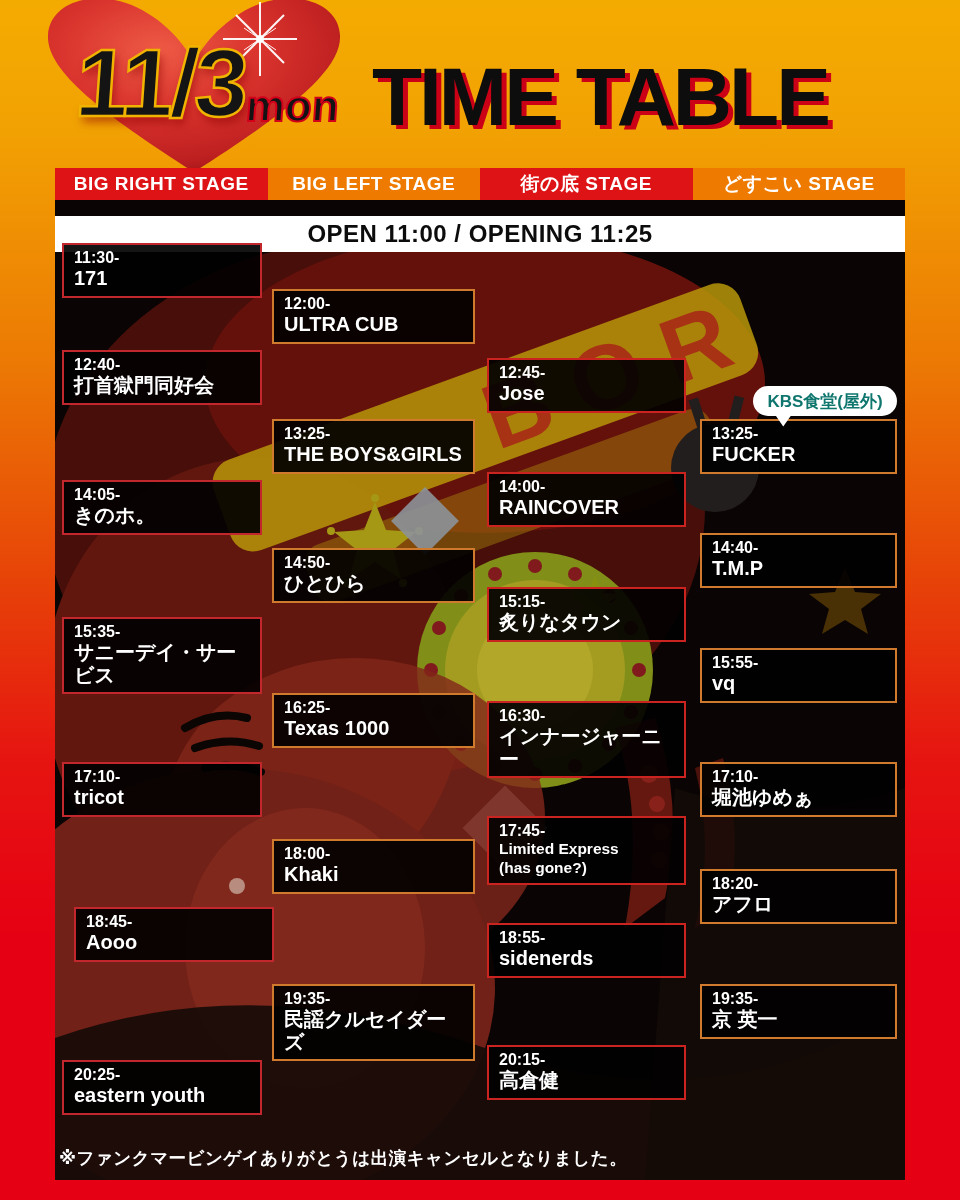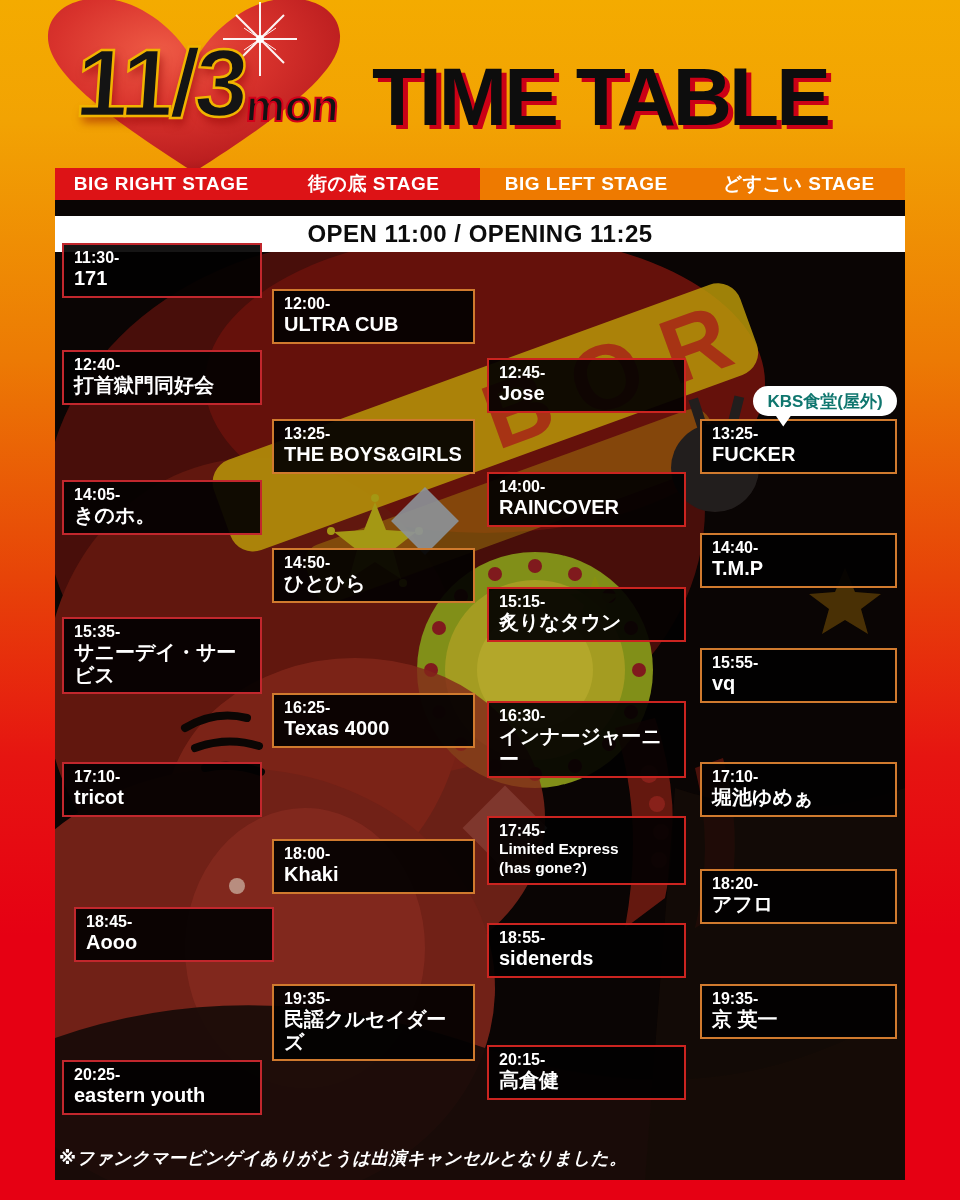--- a/index.html
+++ b/index.html
@@ -74,21 +74,21 @@
     background:#ffffff; border-radius:15px; display:flex; align-items:center; justify-content:center;
     color:#0f766e; font-weight:bold; font-size:17px; white-space:nowrap;
   }
   .bubble::after {
     content:""; position:absolute; left:24px; bottom:-6px; width:13px; height:13px;
     background:#ffffff; transform:rotate(55deg) skewX(20deg);
   }
 
   .note {
     position:absolute; left:4px; top:978px; z-index:3;
-    color:#ffffff; font-weight:bold; font-size:17.5px; letter-spacing:.5px; white-space:nowrap;font-style:italic;
+    color:#ffffff; font-weight:bold; font-size:17.5px; letter-spacing:.5px; white-space:nowrap;
   }
 </style>
 </head>
 <body>
 
 <div class="masthead">
   <svg class="heart-svg" width="312" height="188" viewBox="0 0 312 188">
     <defs>
       <radialGradient id="heartGrad" cx="38%" cy="30%" r="80%">
         <stop offset="0%" stop-color="#ee5a45"></stop>
@@ -191,22 +191,22 @@
       <path d="M560 560 q 30 90 10 200 l 40 -30 q 20 -90 -10 -180 Z" fill="#a12618" opacity="0.65"></path>
       <path d="M640 600 q 20 80 0 160 l 34 -20 q 14 -80 -6 -150 Z" fill="#8e1f12" opacity="0.55"></path>
 
       <path d="M0 870 Q 200 800 430 880 T 850 840 L 850 1012 L 0 1012 Z" fill="#1c0e09" opacity="0.95"></path>
       <path d="M620 620 q 120 40 230 0 l 0 392 l -260 0 Z" fill="#170c08" opacity="0.8"></path>
     </g>
   </svg>
 
   <div class="stage-row">
     <div class="stage-cell stage-red">BIG RIGHT STAGE</div>
+    <div class="stage-cell stage-orange">BIG LEFT STAGE</div>
     <div class="stage-cell stage-red">街の底 STAGE</div>
-    <div class="stage-cell stage-orange">BIG LEFT STAGE</div>
     <div class="stage-cell stage-orange">どすこい STAGE</div>
   </div>
 
   <div class="open-bar">OPEN 11:00 / OPENING 11:25</div>
 
   <div class="grid">
       <div class="slot c1" style="top: 75px;">
         <span class="t">11:30-</span>
         <span class="n">171</span>
       </div>
@@ -241,21 +241,21 @@
       <div class="slot c2" style="top: 251px;">
         <span class="t">13:25-</span>
         <span class="n">THE BOYS&amp;GIRLS</span>
       </div>
       <div class="slot c2" style="top: 380px;">
         <span class="t">14:50-</span>
         <span class="n">ひとひら</span>
       </div>
       <div class="slot c2" style="top: 525px;">
         <span class="t">16:25-</span>
-        <span class="n">Texas 4000</span>
+        <span class="n">Texas 1000</span>
       </div>
       <div class="slot c2" style="top: 671px;">
         <span class="t">18:00-</span>
         <span class="n">Khaki</span>
       </div>
       <div class="slot c2" style="top: 816px;">
         <span class="t">19:35-</span>
         <span class="n">民謡クルセイダーズ</span>
       </div>
       <div class="slot c3" style="top: 190px;">

